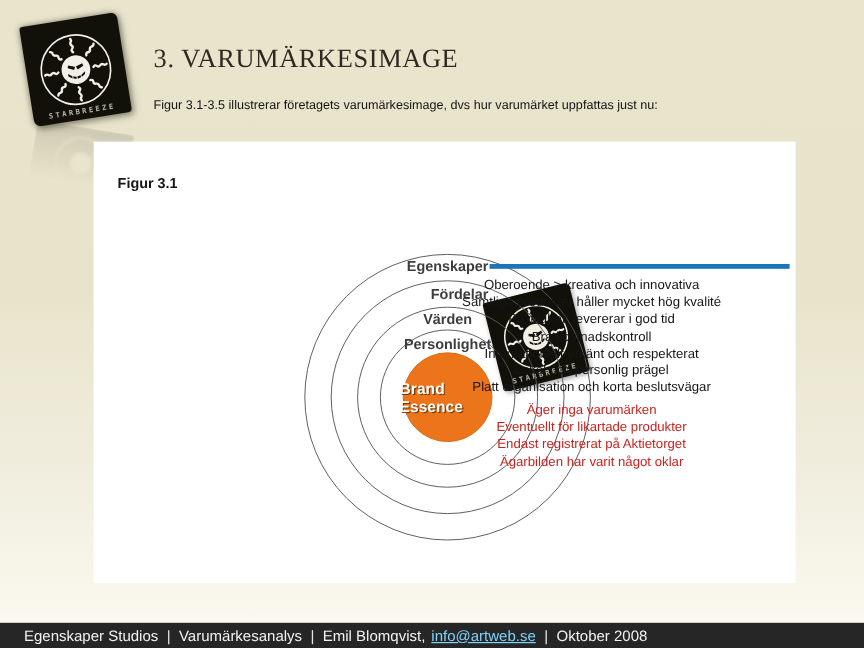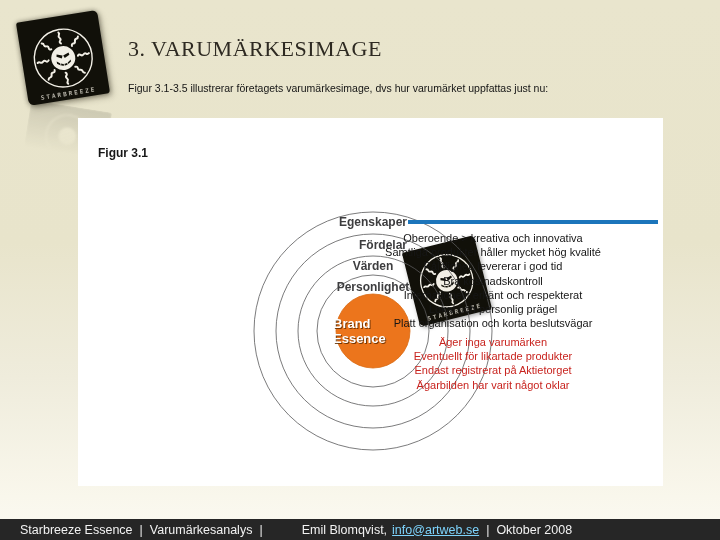--- a/index.html
+++ b/index.html
@@ -76,21 +76,21 @@
   .notes-black { top:113px; color:#161616; }
   .notes-red   { top:217px; color:#c8231e; }
 
   
   .footer {
     position:absolute; left:0; bottom:0; width:720px; height:21px; background:#262626;
     display:flex; align-items:center; padding-left:20px;
     font-size:12.5px; color:#f2f2f2; white-space:nowrap;
   }
   .footer .sep { margin:0 7px; color:#e6e6e6; }
-  .footer .author { margin-right:5px;margin-left:32px; }
+  .footer .author { margin-right:5px; }
   .footer a.email { color:#7dd3fc; text-decoration:underline; }
   .footer .date { }
 </style>
 </head>
 <body>
 
 <div class="slide">
 
   <div class="sb-logo logo-main">
     <svg viewBox="0 0 100 100" aria-hidden="true">
@@ -206,21 +206,21 @@
 Internationellt erkänt och respekterat
 Lokal och personlig prägel
 Platt organisation och korta beslutsvägar</div>
     <div class="notes notes-red">Äger inga varumärken
 Eventuellt för likartade produkter
 Endast registrerat på Aktietorget
 Ägarbilden har varit något oklar</div>
   </div>
 
   <div class="footer">
-    <span>Starbreeze Essence</span>
+    <span>Egenskaper Studios</span>
     <span class="sep">|</span>
     <span>Varumärkesanalys</span>
     <span class="sep">|</span>
     <span class="author">Emil Blomqvist,</span>
     <a href="#" class="email">info@artweb.se</a>
     <span class="sep">|</span>
     <span class="date">Oktober 2008</span>
   </div>
 
 </div>

